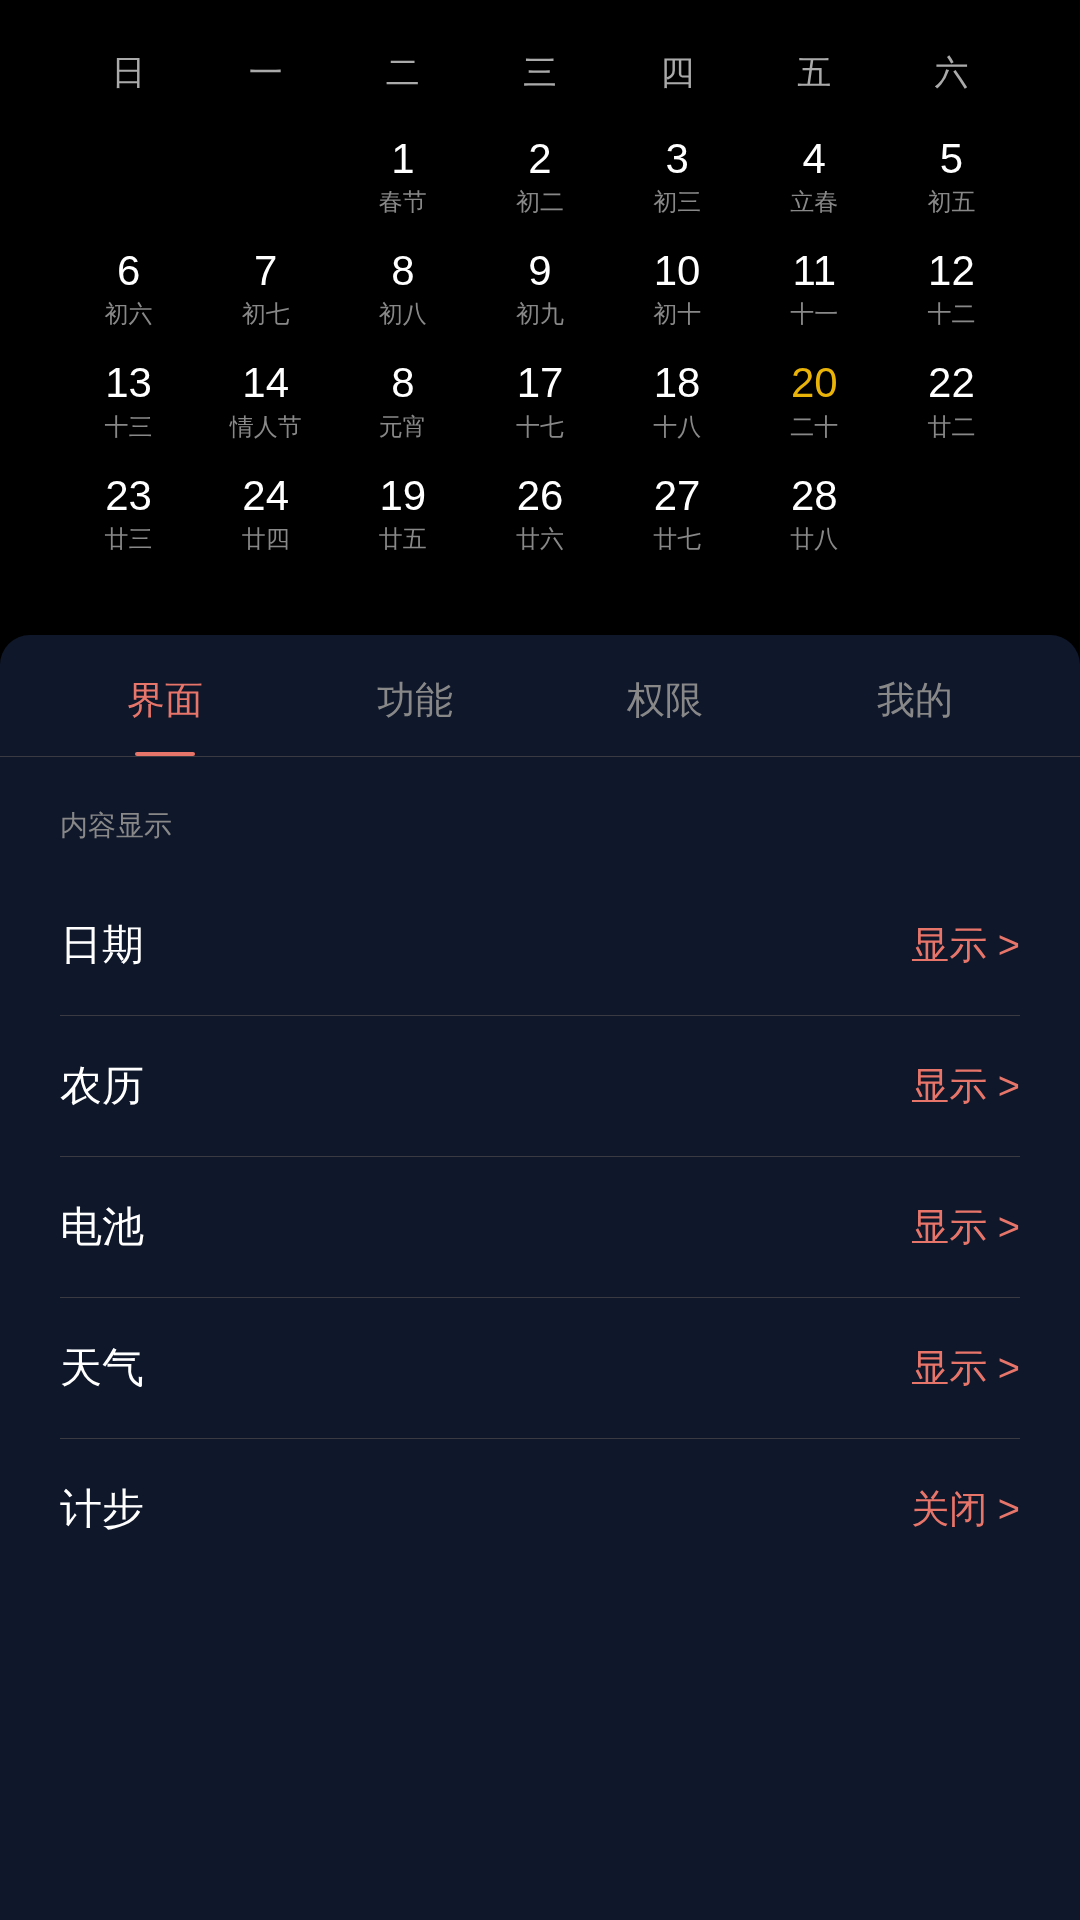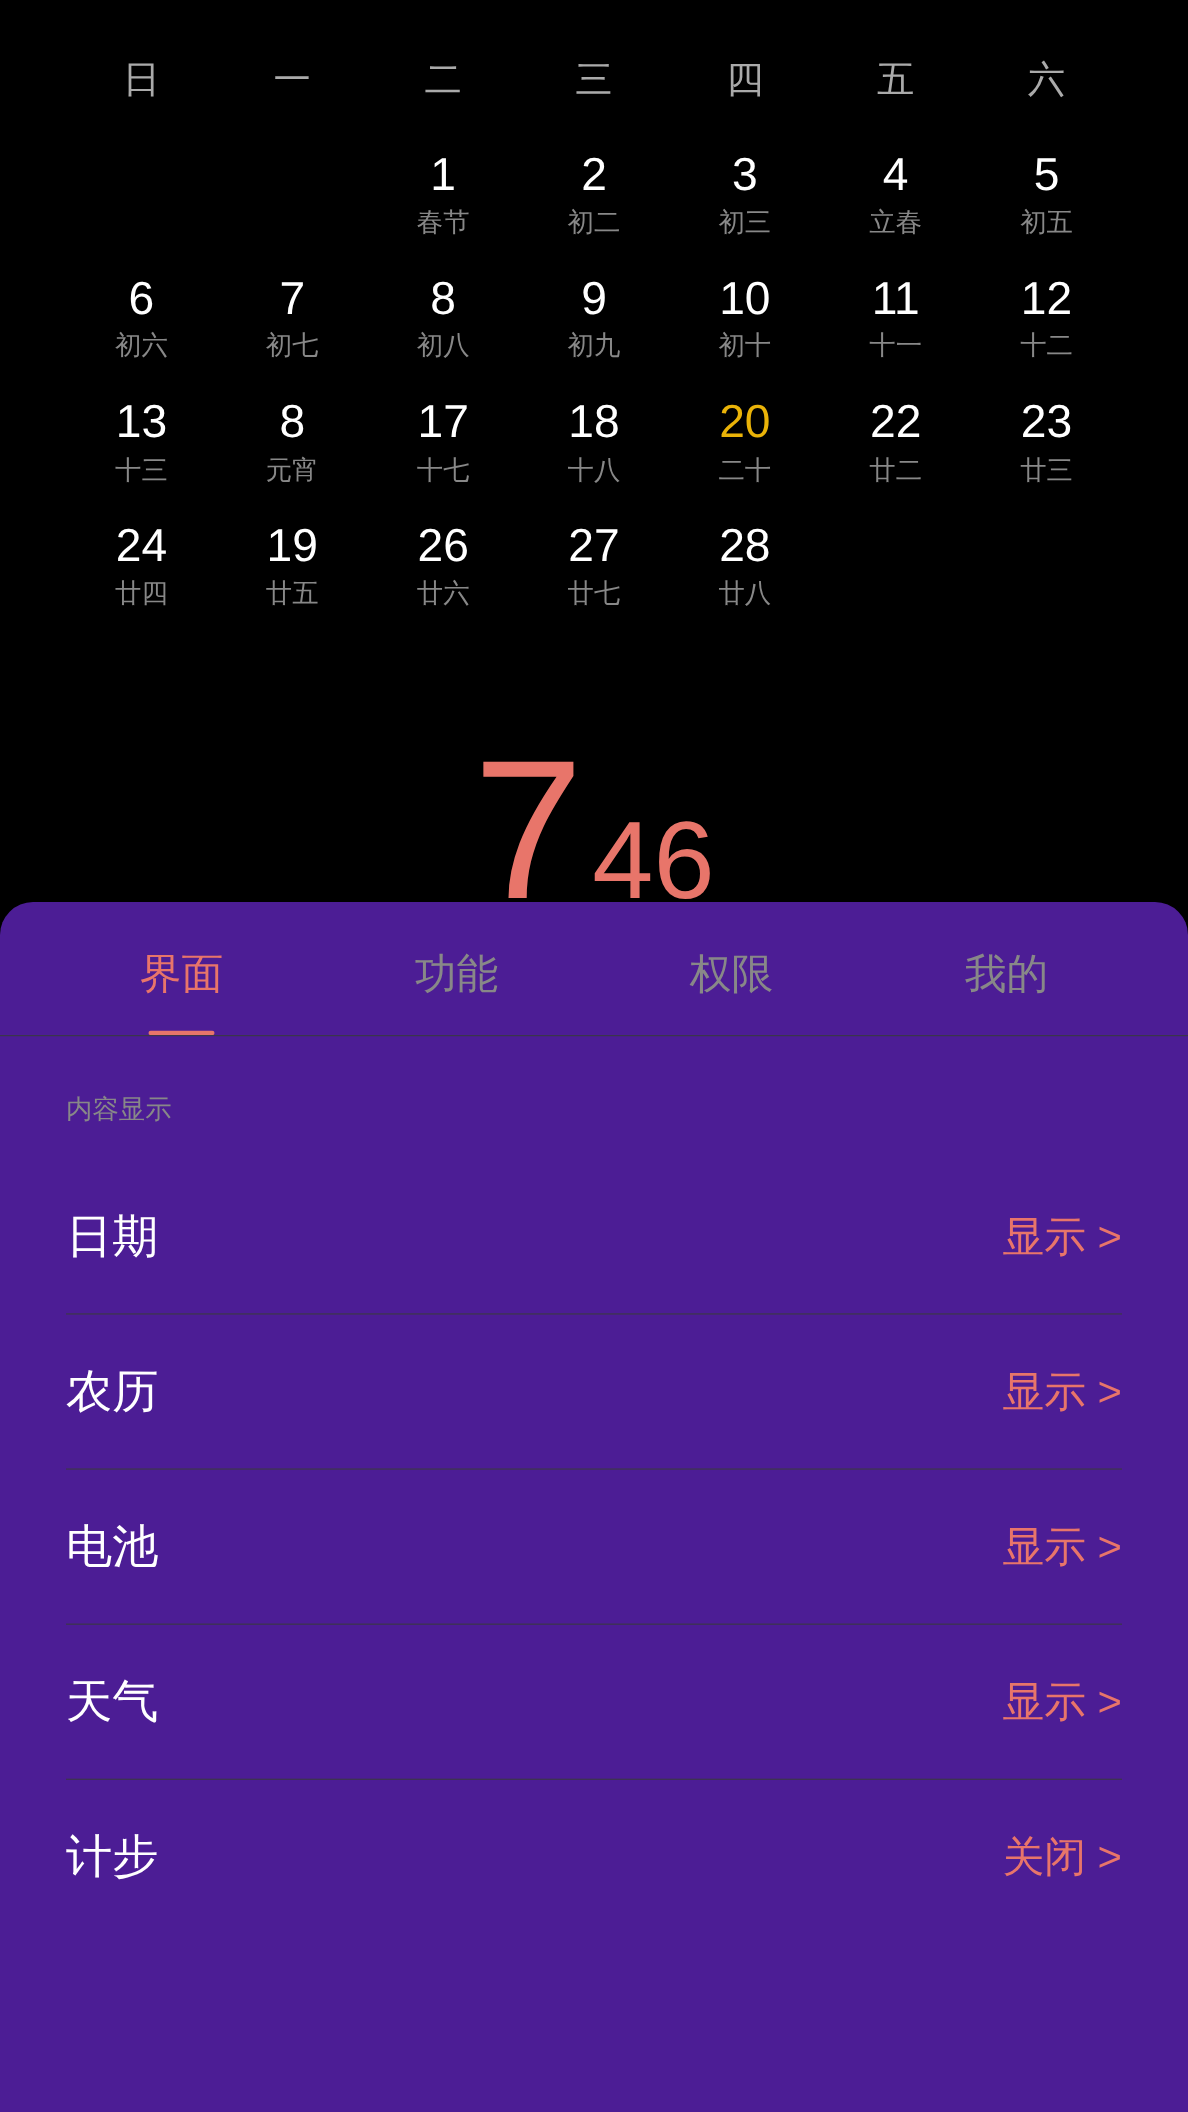--- a/index.html
+++ b/index.html
@@ -146,27 +146,27 @@
       left: 50%;
       top: 50%;
       transform: translate(-50%, -50%);
       font-size: 18px;
       color: #000;
       font-weight: bold;
     }
 
     
     .bottom-panel {
-      background: #4c1d95;
+      background: #0f172a;
       border-radius: 30px 30px 0 0;
       position: absolute;
       bottom: 0;
       left: 0;
       right: 0;
-      height: 1100px;
+      height: 1285px;
     }
 
     
     .tabs {
       display: flex;
       border-bottom: 1px solid #3a3a42;
       padding: 0 40px;
     }
 
     .tab-item {
@@ -194,21 +194,21 @@
       background: #e8756a;
       border-radius: 2px;
     }
 
     
     .content-area {
       padding: 50px 60px 0;
     }
 
     .section-title {
-      font-size: 24px;
+      font-size: 28px;
       color: #888;
       margin-bottom: 30px;
     }
 
     .menu-item {
       display: flex;
       align-items: center;
       justify-content: space-between;
       padding: 42px 0;
       border-bottom: 1px solid #3a3a42;
@@ -289,20 +289,24 @@
         <span class="num">11</span>
         <span class="lunar">十一</span>
       </div>
       <div class="calendar-cell">
         <span class="num">12</span>
         <span class="lunar">十二</span>
       </div>
       <div class="calendar-cell">
         <span class="num">13</span>
         <span class="lunar">十三</span>
+      </div>
+      <div class="calendar-cell">
+        <span class="num">14</span>
+        <span class="lunar">情人节</span>
       </div>
       <div class="calendar-cell">
         <span class="num">8</span>
         <span class="lunar">元宵</span>
       </div>
       <div class="calendar-cell">
         <span class="num">17</span>
         <span class="lunar">十七</span>
       </div>
       <div class="calendar-cell">

